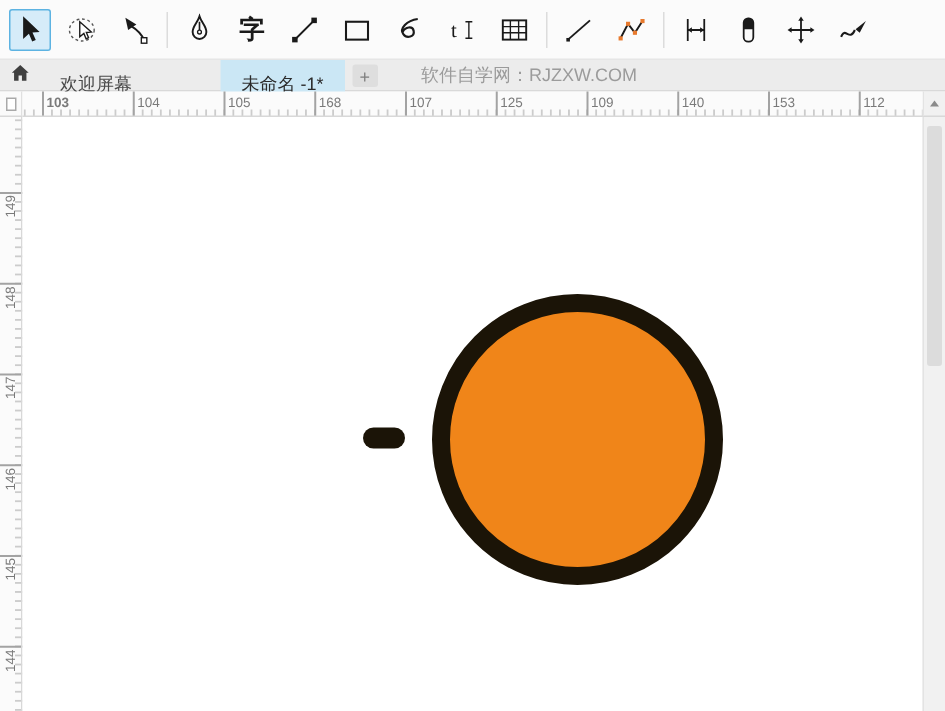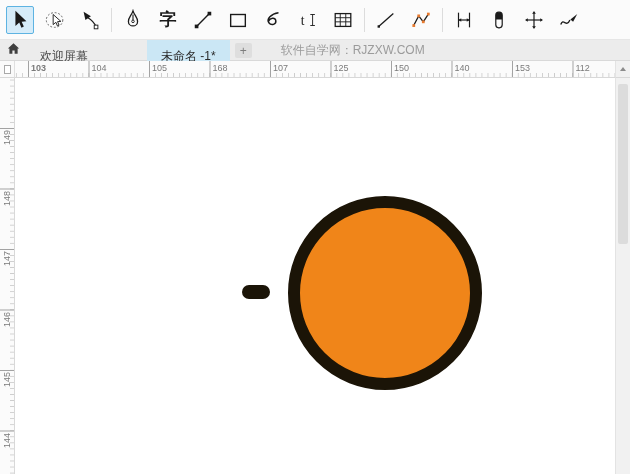--- a/index.html
+++ b/index.html
@@ -200,21 +200,21 @@
     <div class="ruler-corner">
       <div class="corner-doc"></div>
     </div>
     <div class="hruler">
         <span class="rlabel" style="left: 16px; font-weight: bold;">103</span>
         <span class="rlabel" style="left: 76.5px;">104</span>
         <span class="rlabel" style="left: 137px;">105</span>
         <span class="rlabel" style="left: 197.5px;">168</span>
         <span class="rlabel" style="left: 258px;">107</span>
         <span class="rlabel" style="left: 318.5px;">125</span>
-        <span class="rlabel" style="left: 379px;">150</span>
+        <span class="rlabel" style="left: 379px;">109</span>
         <span class="rlabel" style="left: 439.5px;">140</span>
         <span class="rlabel" style="left: 500px;">153</span>
         <span class="rlabel" style="left: 560.5px;">112</span>
       </div>
     <div class="scroll-top">
       <div class="up-arrow"></div>
     </div>
   </div>
 
   <div class="workspace">

